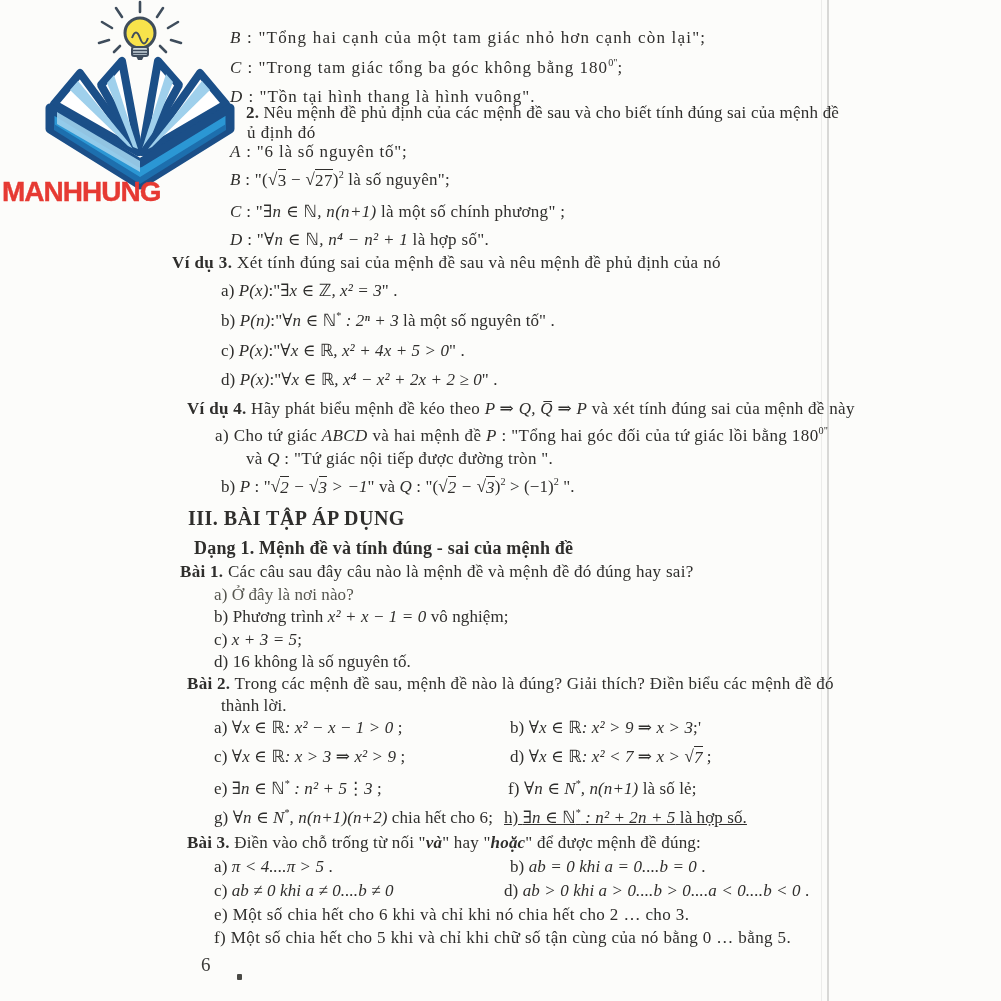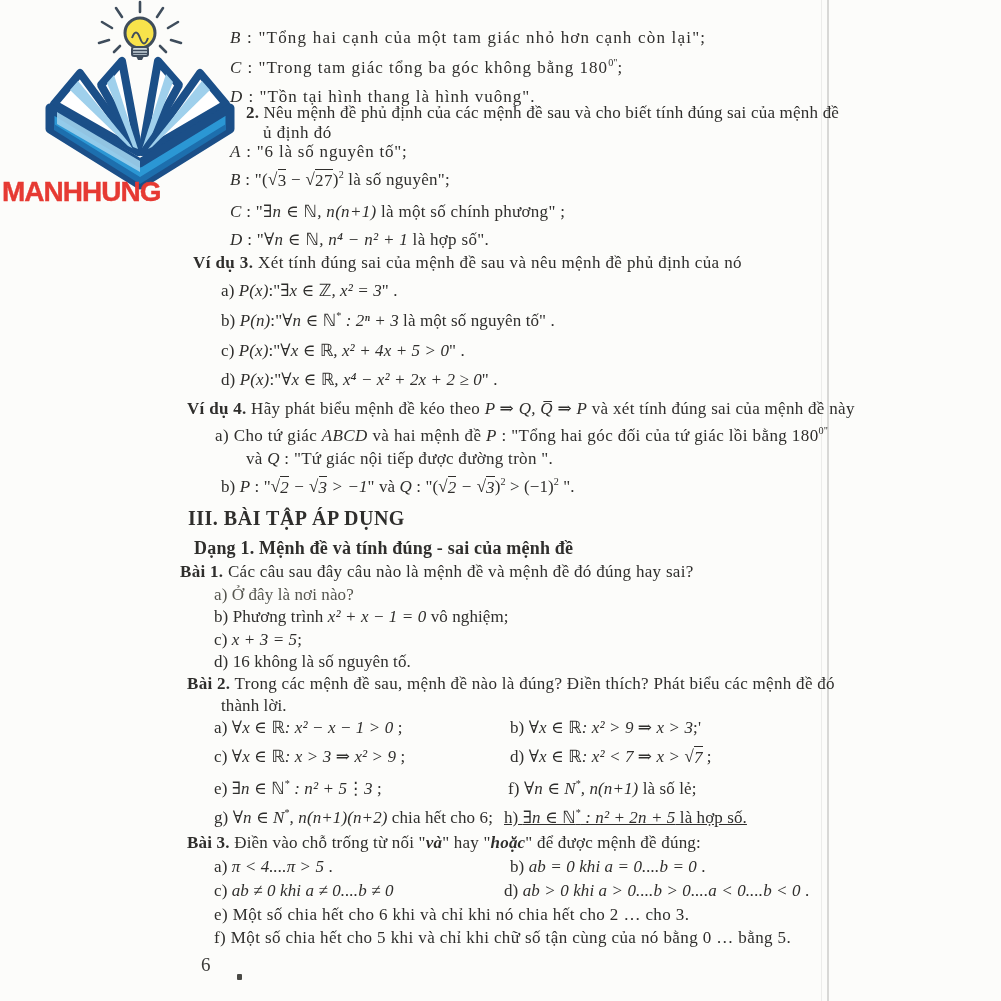--- a/index.html
+++ b/index.html
@@ -60,42 +60,42 @@
 <div class="screen">
 
   <div class="edge-soft"></div>
   <div class="edge-line"></div>
 
   <div id="page-content">
       <div class="line" style="left: 230px; top: 26px; letter-spacing: 1.2px;"><span class="i">B</span><span> : "Tổng hai cạnh của một tam giác nhỏ hơn cạnh còn lại";</span></div>
       <div class="line" style="left: 230px; top: 56px; letter-spacing: 1px;"><span class="i">C</span><span> : "Trong tam giác tổng ba góc không bằng 180</span><sup>0"</sup><span>;</span></div>
       <div class="line" style="left: 230px; top: 85px; letter-spacing: 1px;"><span class="i">D</span><span> : "Tồn tại hình thang là hình vuông".</span></div>
       <div class="line" style="left: 246px; top: 101px; letter-spacing: 0.2px;"><span class="b">2.</span><span> Nêu mệnh đề phủ định của các mệnh đề sau và cho biết tính đúng sai của mệnh đề</span></div>
-      <div class="line" style="left: 247px; top: 121px; letter-spacing: 0.5px; margin-left: 16px;"><span>ủ định đó</span></div>
+      <div class="line" style="left: 247px; top: 121px; letter-spacing: 0.5px;"><span>ủ định đó</span></div>
       <div class="line" style="left: 230px; top: 140px; letter-spacing: 0.8px;"><span class="i">A</span><span> : "6 là số nguyên tố";</span></div>
       <div class="line" style="left: 230px; top: 168px; letter-spacing: 0.3px;"><span class="i">B</span><span> : "(</span><span>√</span><span class="rad">3</span><span> − </span><span>√</span><span class="rad">27</span><span>)</span><sup>2</sup><span> là số nguyên";</span></div>
       <div class="line" style="left: 230px; top: 200px; letter-spacing: 0.3px;"><span class="i">C</span><span> : "</span><span class="i">∃n ∈ ℕ, n(n+1)</span><span> là một số chính phương" ;</span></div>
       <div class="line" style="left: 230px; top: 228px; letter-spacing: 0.3px;"><span class="i">D</span><span> : "</span><span class="i">∀n ∈ ℕ, n⁴ − n² + 1</span><span> là hợp số".</span></div>
-      <div class="line" style="left: 193px; top: 251px; letter-spacing: 0.4px; text-align: right;"><span class="b">Ví dụ 3.</span><span> Xét tính đúng sai của mệnh đề sau và nêu mệnh đề phủ định của nó</span></div>
+      <div class="line" style="left: 172px; top: 251px; letter-spacing: 0.4px; text-align: right;"><span class="b">Ví dụ 3.</span><span> Xét tính đúng sai của mệnh đề sau và nêu mệnh đề phủ định của nó</span></div>
       <div class="line" style="left: 221px; top: 279px;"><span>a) </span><span class="i">P(x)</span><span>:"</span><span class="i">∃x ∈ ℤ, x² = 3</span><span>" .</span></div>
       <div class="line" style="left: 221px; top: 309px;"><span>b) </span><span class="i">P(n)</span><span>:"</span><span class="i">∀n ∈ ℕ</span><sup>*</sup><span class="i"> : 2ⁿ + 3</span><span> là một số nguyên tố" .</span></div>
       <div class="line" style="left: 221px; top: 339px;"><span>c) </span><span class="i">P(x)</span><span>:"</span><span class="i">∀x ∈ ℝ, x² + 4x + 5 &gt; 0</span><span>" .</span></div>
       <div class="line" style="left: 221px; top: 368px;"><span>d) </span><span class="i">P(x)</span><span>:"</span><span class="i">∀x ∈ ℝ, x⁴ − x² + 2x + 2 ≥ 0</span><span>" .</span></div>
       <div class="line" style="left: 187px; top: 397px; letter-spacing: 0.3px;"><span class="b">Ví dụ 4.</span><span> Hãy phát biểu mệnh đề kéo theo </span><span class="i">P ⇒ Q, Q̅ ⇒ P</span><span> và xét tính đúng sai của mệnh đề này</span></div>
       <div class="line" style="left: 215px; top: 424px; letter-spacing: 0.4px;"><span>a)  Cho tứ giác </span><span class="i">ABCD</span><span> và hai mệnh đề </span><span class="i">P</span><span> : "Tổng hai góc đối của tứ giác lồi bằng 180</span><sup>0"</sup></div>
       <div class="line" style="left: 246px; top: 447px; letter-spacing: 0.3px;"><span>và </span><span class="i">Q</span><span> : "Tứ giác nội tiếp được đường tròn ".</span></div>
       <div class="line" style="left: 221px; top: 475px;"><span>b)  </span><span class="i">P</span><span> : "</span><span class="i">√</span><span class="i rad">2</span><span class="i"> − </span><span class="i">√</span><span class="i rad">3</span><span class="i"> &gt; −1</span><span>" và </span><span class="i">Q</span><span> : "(</span><span class="i">√</span><span class="i rad">2</span><span class="i"> − </span><span class="i">√</span><span class="i rad">3</span><span>)</span><sup>2</sup><span> &gt; (−1)</span><sup>2</sup><span> ".</span></div>
       <div class="line" style="left: 188px; top: 507px; font-size: 20px; letter-spacing: 0.5px;"><span class="b">III. BÀI TẬP ÁP DỤNG</span></div>
       <div class="line" style="left: 194px; top: 537px; font-size: 18px; letter-spacing: 0.2px;"><span class="b">Dạng 1. Mệnh đề và tính đúng - sai của mệnh đề</span></div>
       <div class="line" style="left: 180px; top: 560px; letter-spacing: 0.3px;"><span class="b">Bài 1.</span><span> Các câu sau đây câu nào là mệnh đề và mệnh đề đó đúng hay sai?</span></div>
       <div class="line" style="left: 214px; top: 583px; color: rgb(86, 86, 79);"><span>a) Ở đây là nơi nào?</span></div>
       <div class="line" style="left: 214px; top: 605px;"><span>b) Phương trình </span><span class="i">x² + x − 1 = 0</span><span> vô nghiệm;</span></div>
       <div class="line" style="left: 214px; top: 628px;"><span>c) </span><span class="i">x + 3 = 5</span><span>;</span></div>
       <div class="line" style="left: 214px; top: 650px;"><span>d) 16 không là số nguyên tố.</span></div>
-      <div class="line" style="left: 187px; top: 672px; letter-spacing: 0.3px;"><span class="b">Bài 2.</span><span> Trong các mệnh đề sau, mệnh đề nào là đúng? Điền thích? Phát biểu các mệnh đề đó</span></div>
+      <div class="line" style="left: 187px; top: 672px; letter-spacing: 0.3px;"><span class="b">Bài 2.</span><span> Trong các mệnh đề sau, mệnh đề nào là đúng? Giải thích? Điền biểu các mệnh đề đó</span></div>
       <div class="line" style="left: 221px; top: 694px;"><span>thành lời.</span></div>
       <div class="line" style="left: 214px; top: 716px;"><span>a) </span><span class="i">∀x ∈ ℝ: x² − x − 1 &gt; 0</span><span> ;</span></div>
       <div class="line" style="left: 510px; top: 716px;"><span>b) </span><span class="i">∀x ∈ ℝ: x² &gt; 9 ⇒ x &gt; 3</span><span>;'</span></div>
       <div class="line" style="left: 214px; top: 745px;"><span>c) </span><span class="i">∀x ∈ ℝ: x &gt; 3 ⇒ x² &gt; 9</span><span> ;</span></div>
       <div class="line" style="left: 510px; top: 745px;"><span>d) </span><span class="i">∀x ∈ ℝ: x² &lt; 7 ⇒ x &gt; </span><span class="i">√</span><span class="i rad">7</span><span> ;</span></div>
       <div class="line" style="left: 214px; top: 777px;"><span>e) </span><span class="i">∃n ∈ ℕ</span><sup>*</sup><span class="i"> : n² + 5⋮3</span><span> ;</span></div>
       <div class="line" style="left: 508px; top: 777px;"><span>f) </span><span class="i">∀n ∈ N</span><sup>*</sup><span class="i">, n(n+1)</span><span> là số lẻ;</span></div>
       <div class="line" style="left: 214px; top: 806px;"><span>g) </span><span class="i">∀n ∈ N</span><sup>*</sup><span class="i">, n(n+1)(n+2)</span><span> chia hết cho 6;</span></div>
       <div class="line" style="left: 504px; top: 806px; text-decoration: underline;"><span>h) </span><span class="i">∃n ∈ ℕ</span><sup>*</sup><span class="i"> : n² + 2n + 5</span><span> là hợp số.</span></div>
       <div class="line" style="left: 187px; top: 831px; letter-spacing: 0.2px;"><span class="b">Bài 3.</span><span> Điền vào chỗ trống từ nối "</span><span class="b i">và</span><span>" hay "</span><span class="b i">hoặc</span><span>" để được mệnh đề đúng:</span></div>

